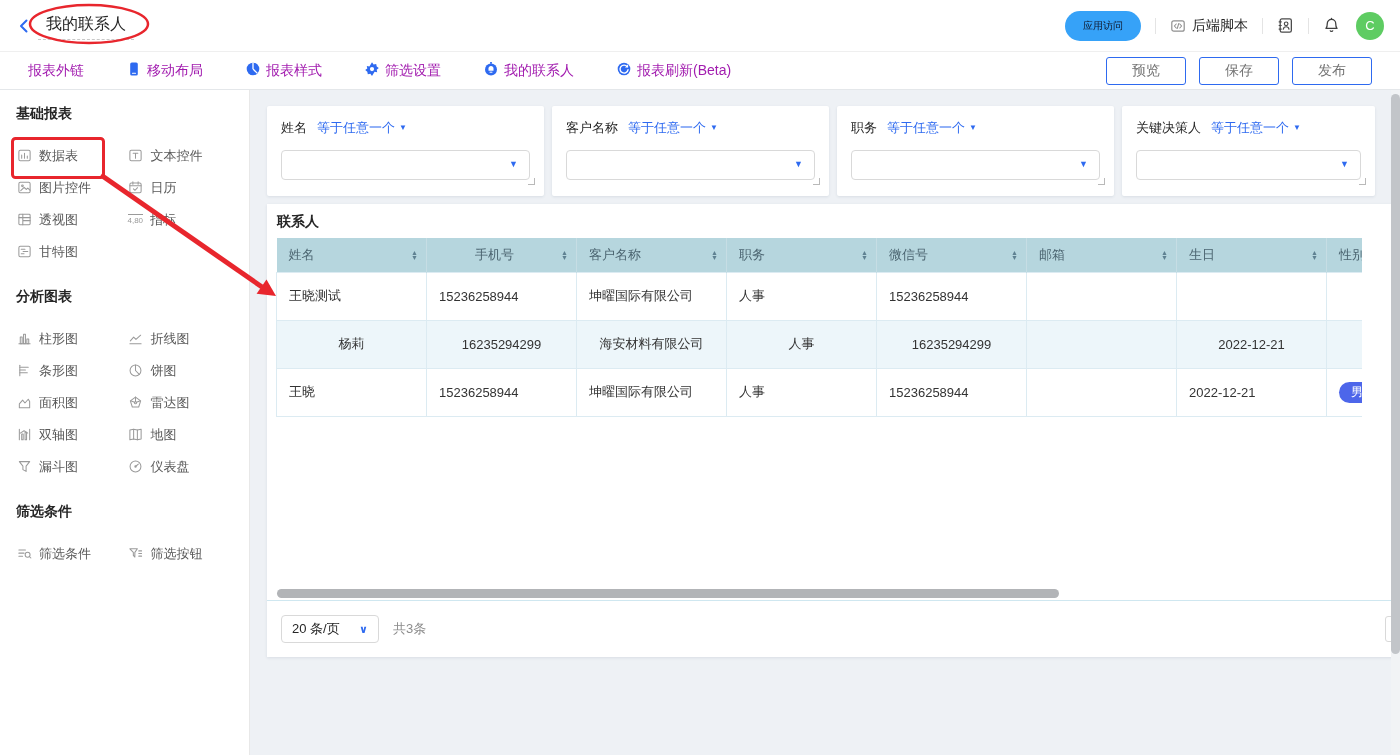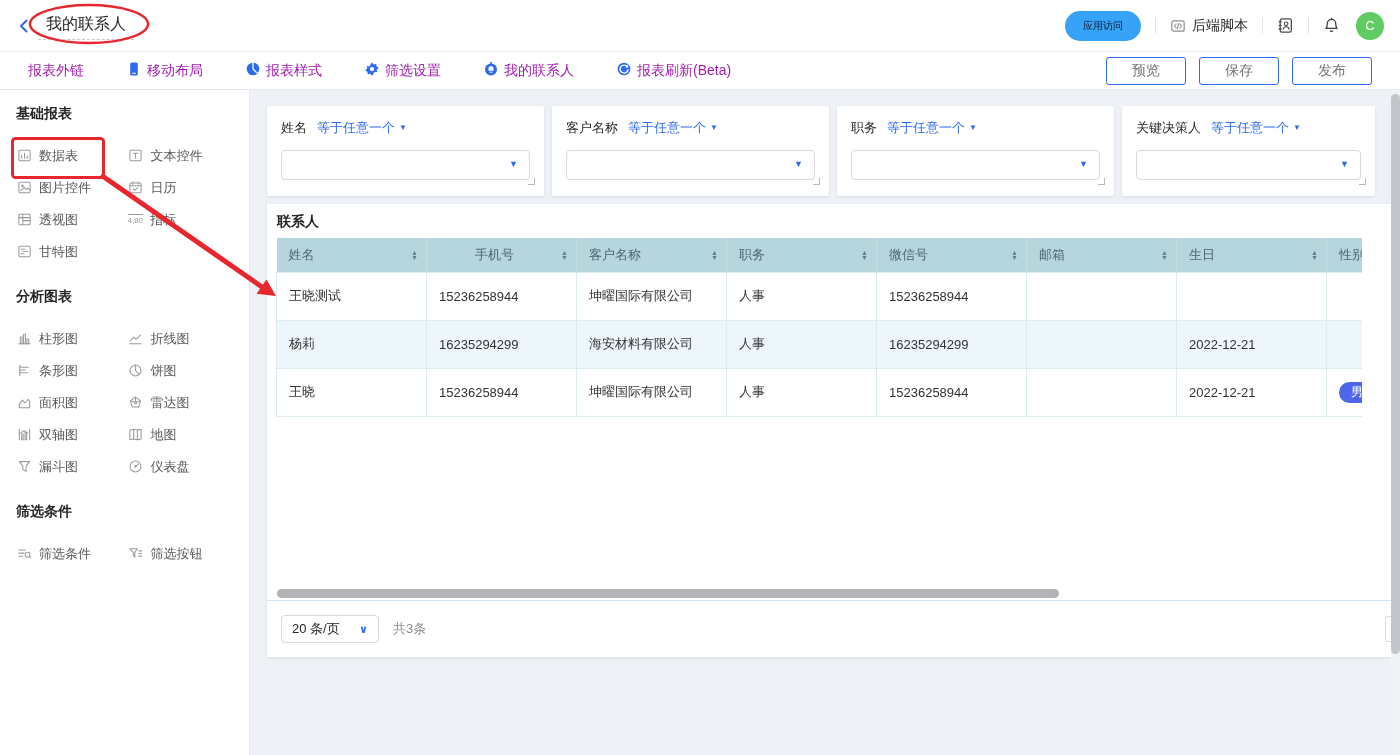--- a/index.html
+++ b/index.html
@@ -49,21 +49,21 @@
   
   .table-card { position:absolute; left:17px; top:114px; width:1308px; height:453px; background:#fff; border-radius:0; box-shadow:0 1px 3px rgba(30,60,90,.10); }
   .table-title { position:absolute; left:10px; top:9px; font-size:14px; font-weight:bold; color:#262626; }
   .table-wrap { position:absolute; left:9px; top:34px; width:1086px; height:179px; overflow:hidden; }
   table.grid { border-collapse:collapse; table-layout:fixed; width:1140px; }
   table.grid th { height:34px; background:#b6d6de; color:#4b6470; font-weight:normal; font-size:13px; text-align:left; padding:0 8px 0 12px; border-right:1px solid #c6dde4; }
   .th-inner { display:flex; align-items:center; justify-content:space-between; }
   .sorter { display:flex; flex-direction:column; align-items:center; color:#5f8191; cursor:pointer; }
   .sorter i { font-style:normal; font-size:7px; line-height:5px; }
   table.grid td { height:48px; font-size:13px; color:#333; padding:10px 12px; border:1px solid #dcebf2; background:#fff; white-space:nowrap; }
-  tr.alt td { background:#edf6fa; }
+  tr.alt td { background:#edf6fa;text-align:center; }
   .badge { display:inline-block; background:#4d66ea; color:#fff; border-radius:11px; padding:3px 12px; font-size:12px; line-height:15px; }
 
   .h-scroll { position:absolute; left:10px; top:385px; width:782px; height:9px; border-radius:5px; background:#b2b4b7; cursor:pointer; }
   .table-foot { position:absolute; left:0; right:0; bottom:0; height:57px; border-top:1px solid #cfe7f0; display:flex; align-items:center; padding:0 14px; }
   .page-size { width:98px; height:28px; border:1px solid #d9d9d9; border-radius:4px; display:flex; align-items:center; justify-content:space-between; padding:0 10px; font-size:13px; color:#262626; cursor:pointer; }
   .page-size .chev { color:#2e6af0; font-size:11px; font-weight:bold; }
   .total-label { color:#8c8c8c; font-size:13px; margin-left:14px; }
   .foot-right { margin-left:auto; display:flex; align-items:center; }
   .page-box { width:26px; height:26px; border:1px solid #d9d9d9; border-radius:3px; display:flex; align-items:center; justify-content:center; font-size:13px; color:#333; background:#fff; }
   .page-total { color:#999; font-size:13px; margin:0 10px 0 6px; }

